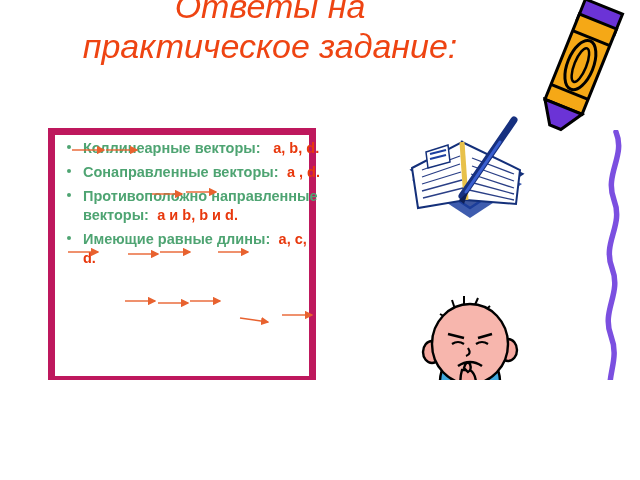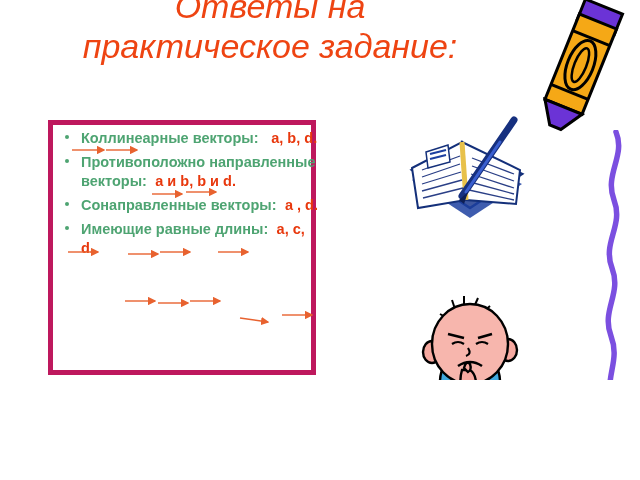--- a/index.html
+++ b/index.html
@@ -30,24 +30,24 @@
     font-size: 34px;
     line-height: 40px;
     letter-spacing: 0px;
     white-space: pre-line;
   }
 
   
   #content-box {
     position: absolute;
     left: 48px;
-    top: 120px;
+    top: 128px;
     width: 268px;
     height: 255px;
-    border: 5px solid #be185d;
+    border: 7px solid #be185d;
     box-sizing: border-box;
     background: transparent;
   }
   #bullet-list {
     position: absolute;
     left: 6px;
     top: 4px;
     width: 262px;
     margin: 0;
     padding: 0;
@@ -131,28 +131,28 @@
     <ul id="bullet-list">
 
       <li class="bullet-item">
         <span class="dot"></span>
         <span>Коллинеарные векторы:</span>
         <span class="red sp">&nbsp;&nbsp;</span><span class="red">a, b, d.</span>
       </li>
 
       <li class="bullet-item">
         <span class="dot"></span>
+        <span>Сонаправленные векторы:</span>
+        <span class="red sp">&nbsp;</span><span class="red">a , d.</span>
+      </li>
+
+      <li class="bullet-item">
+        <span class="dot"></span>
         <span>Противоположно направленные векторы:</span>
         <span class="red sp">&nbsp;</span><span class="red">a и b, b и d.</span>
-      </li>
-
-      <li class="bullet-item">
-        <span class="dot"></span>
-        <span>Сонаправленные векторы:</span>
-        <span class="red sp">&nbsp;</span><span class="red">a , d.</span>
       </li>
 
       <li class="bullet-item">
         <span class="dot"></span>
         <span>Имеющие равные длины:</span>
         <span class="red sp">&nbsp;</span><span class="red">a, c, d.</span>
       </li>
 
 
     </ul>

